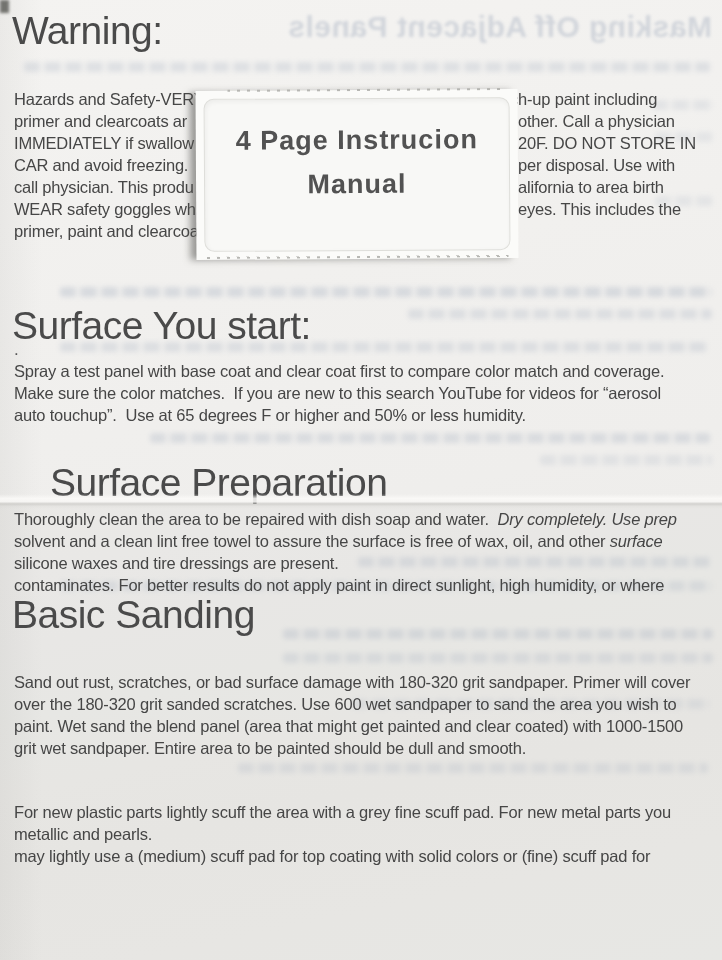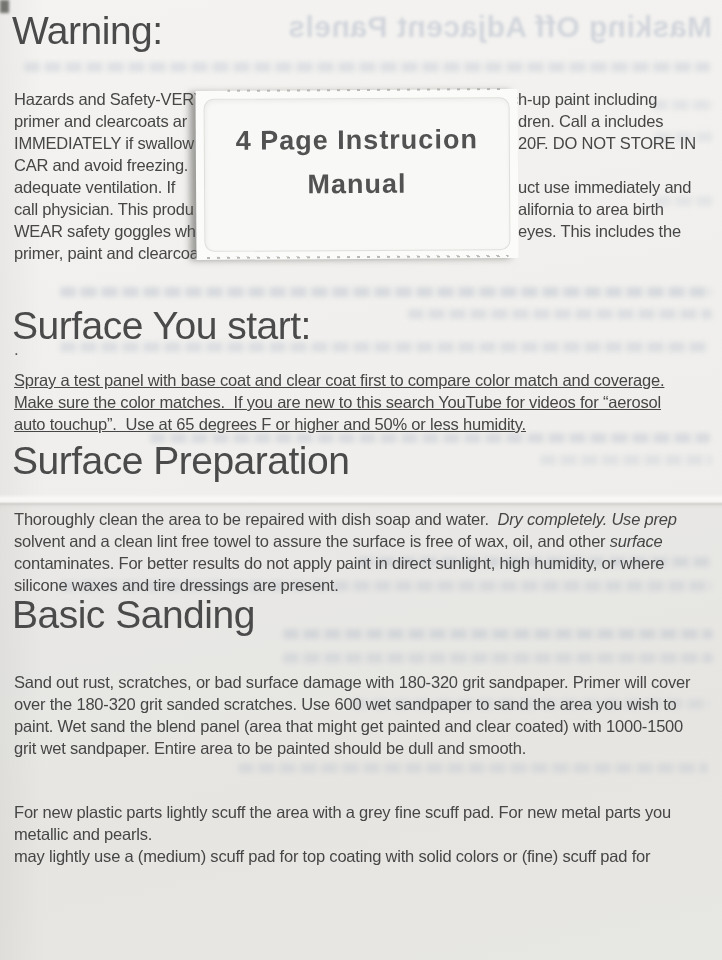--- a/index.html
+++ b/index.html
@@ -93,54 +93,53 @@
   <div class="bleed" style="left:60px;  top:581px; width:652px; opacity:.20;"></div>
   <div class="bleed" style="left:283px; top:629px; width:430px; opacity:.24;"></div>
   <div class="bleed" style="left:283px; top:653px; width:430px; opacity:.20;"></div>
   <div class="bleed" style="left:352px; top:699px; width:358px; opacity:.16;"></div>
   <div class="bleed" style="left:238px; top:763px; width:470px; opacity:.18;"></div>
 
   <h1 class="heading" style="top:8px;">Warning:</h1>
 
   <div class="warning-para">
     <div class="wline"><span>Hazards and Safety-VERY</span><span class="wr wr-flush">ch-up paint including</span></div>
-    <div class="wline"><span>primer and clearcoats ar</span><span class="wr">dren. Call a includes</span></div>
+    <div class="wline"><span>primer and clearcoats ar</span><span class="wr">other. Call a physician</span></div>
     <div class="wline"><span>IMMEDIATELY if swallow</span><span class="wr">20F. DO NOT STORE IN</span></div>
-    <div class="wline"><span>CAR and avoid freezing.</span></div>
-    <div class="wline"><span>adequate ventilation. If</span><span class="wr">uct use immediately and</span></div>
+    <div class="wline"><span>CAR and avoid freezing.</span><span class="wr">per disposal. Use with</span></div>
     <div class="wline"><span>call physician. This produ</span><span class="wr">alifornia to area birth</span></div>
     <div class="wline"><span>WEAR safety goggles wh</span><span class="wr">eyes. This includes the</span></div>
     <div class="wline"><span>primer, paint and clearcoat.</span><span class="wr"></span></div>
   </div>
 
   <div class="sticker">
     <div class="sticker-backing"></div>
     <div class="perf perf-top"></div>
     <div class="sticker-label">
       <div class="l1">4 Page Instrucion</div>
       <div class="l2">Manual</div>
     </div>
     <div class="perf perf-bottom"></div>
   </div>
 
   <h1 class="heading" style="top:303px;">Surface You start:</h1>
   <div class="stray-dot">.</div>
-  <div class="bodypara" style="top:369px;text-decoration:underline;">
+  <div class="bodypara" style="top:360px;">
     <div class="bl">Spray a test panel with base coat and clear coat first to compare color match and coverage.</div>
     <div class="bl">Make sure the color matches.  If you are new to this search YouTube for videos for “aerosol</div>
     <div class="bl">auto touchup”.  Use at 65 degrees F or higher and 50% or less humidity.</div>
   </div>
 
-  <h1 class="heading" style="top:438px;">Surface Preparation</h1>
+  <h1 class="heading" style="top:460px;margin-left:38px;">Surface Preparation</h1>
   <div class="crease"></div>
   <div class="bodypara" style="top:508px;">
     <div class="bl"><span>Thoroughly clean the area to be repaired with dish soap and water.  </span><i>Dry completely. Use prep</i></div>
     <div class="bl"><span>solvent and a clean lint free towel to assure the surface is free of wax, oil, and other </span><i>surface</i></div>
+    <div class="bl"><span>silicone waxes and tire dressings are present.</span><i></i></div>
     <div class="bl"><span>contaminates. For better results do not apply paint in direct sunlight, high humidity, or where</span><i></i></div>
-    <div class="bl"><span>silicone waxes and tire dressings are present.</span><i></i></div>
   </div>
 
   <h1 class="heading" style="top:592px;">Basic Sanding</h1>
   <div class="bodypara" style="top:671px;">
     <div class="bl">Sand out rust, scratches, or bad surface damage with 180-320 grit sandpaper. Primer will cover</div>
     <div class="bl">over the 180-320 grit sanded scratches. Use 600 wet sandpaper to sand the area you wish to</div>
     <div class="bl">paint. Wet sand the blend panel (area that might get painted and clear coated) with 1000-1500</div>
     <div class="bl">grit wet sandpaper. Entire area to be painted should be dull and smooth.</div>
   </div>
   <div class="bodypara" style="top:801px;">

